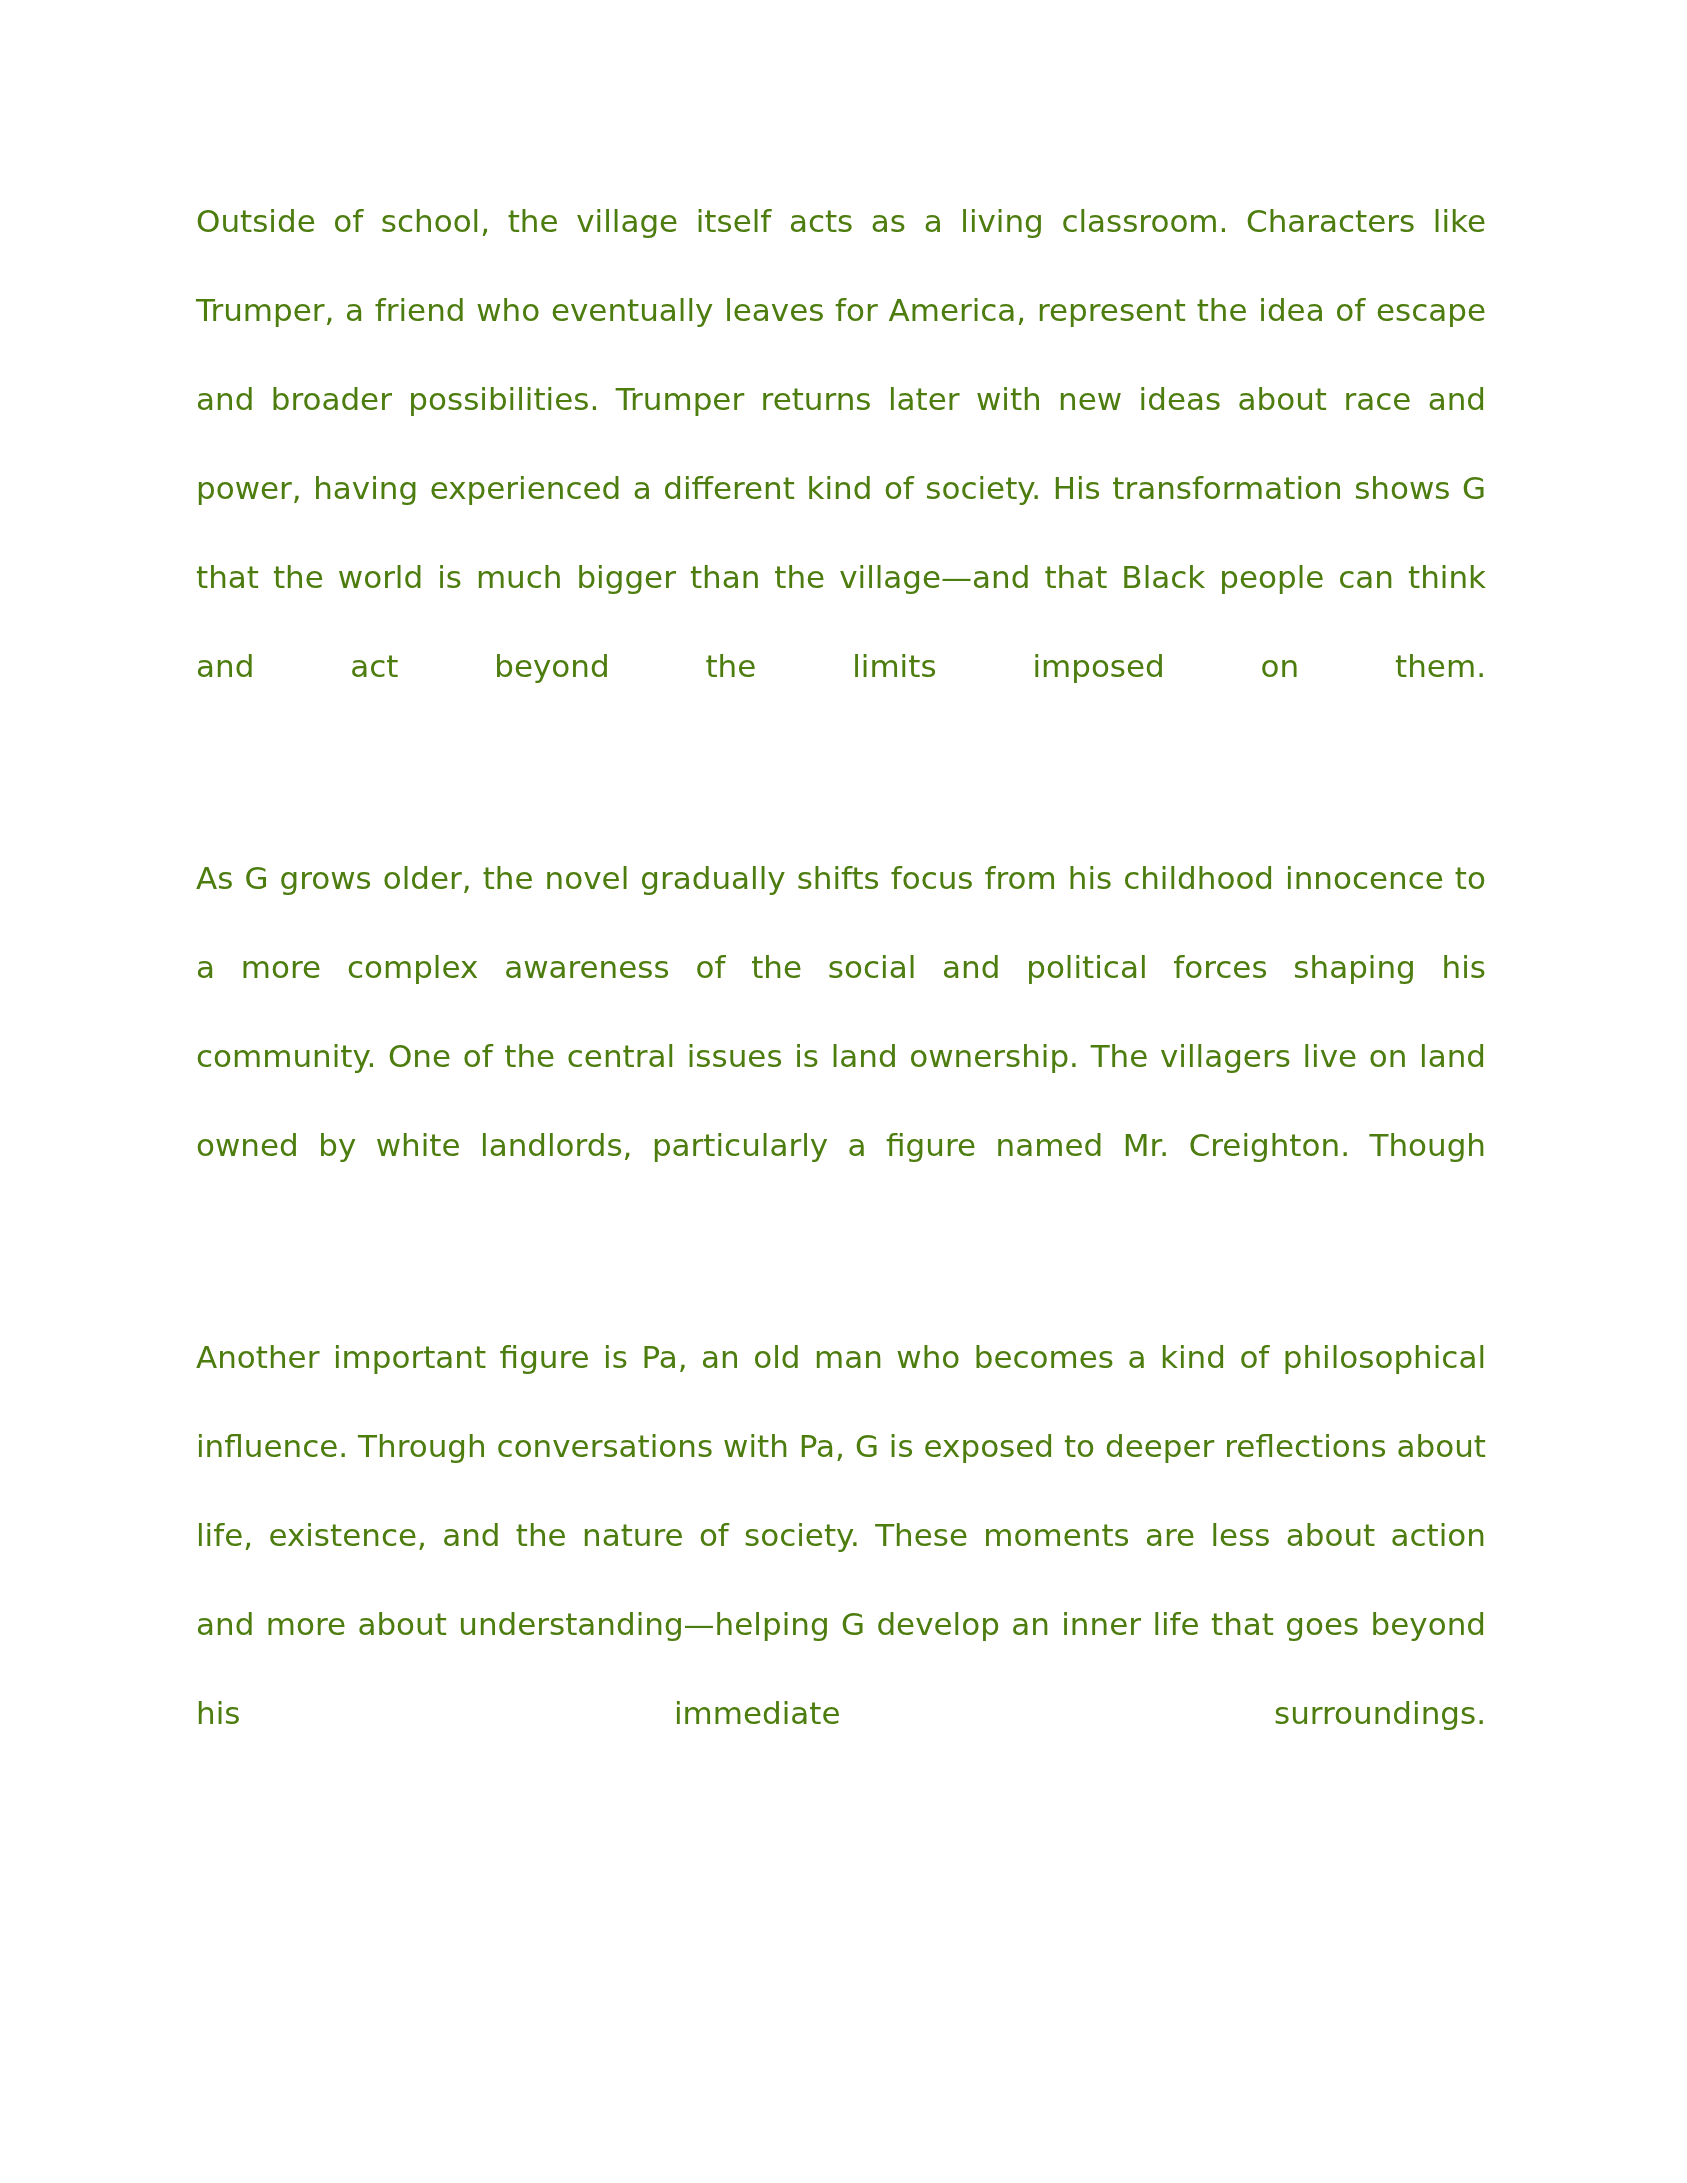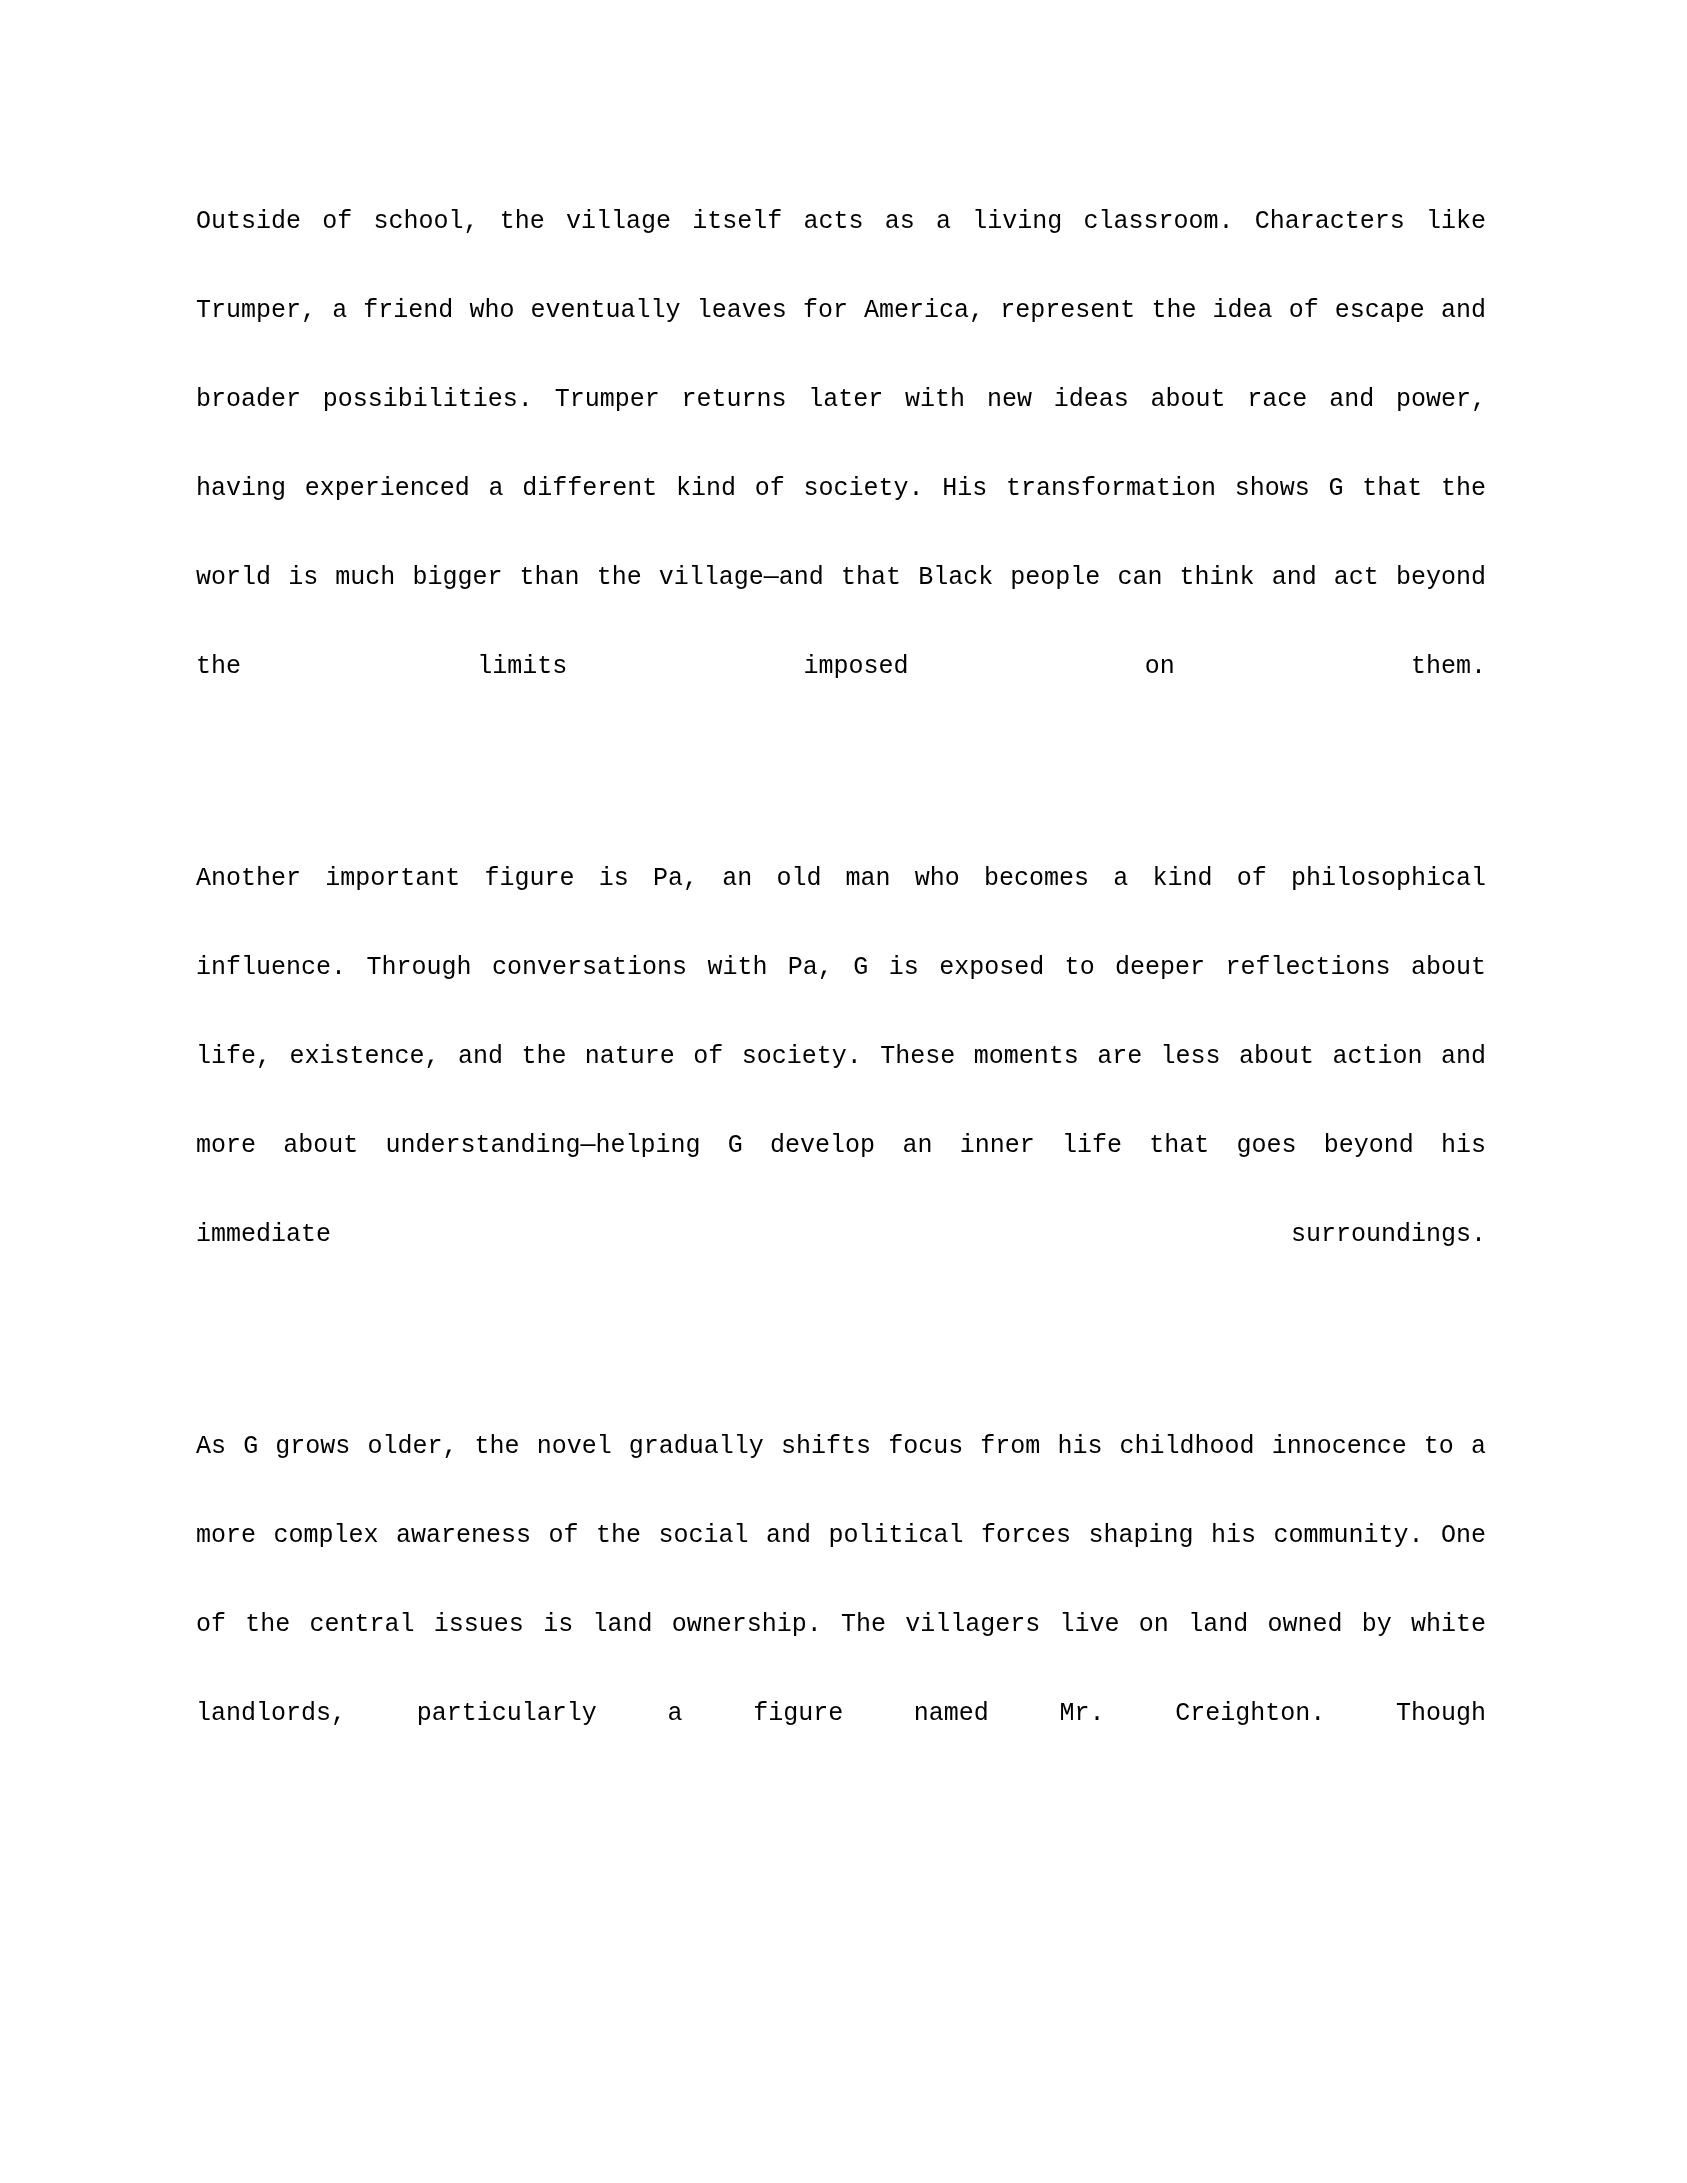--- a/index.html
+++ b/index.html
@@ -23,43 +23,42 @@
     overflow: hidden;
   }
   .content {
     position: absolute;
     left: 196px;
     top: 177px;
     width: 1290px;
   }
   .para {
     margin: 0 0 34px 0;
-    font-size: 25px;
+    font-size: 31px;
     line-height: 89px;
     text-align: justify;
     text-justify: inter-word;
-    color: #000000;
+    color: #4d7c0f;
     letter-spacing: 0px;
     word-spacing: 0px;
     hyphens: none;
-    font-family: Liberation Mono, monospace;
   }
   .para:last-child {
     margin-bottom: 0;
   }
   
   .para::after {
     content: "";
     display: inline-block;
     width: 100%;
   }
 </style>
 </head>
 <body>
 
 <div class="page">
   <div class="content">
     <p class="para">Outside of school, the village itself acts as a living classroom. Characters like Trumper, a friend who eventually leaves for America, represent the idea of escape and broader possibilities. Trumper returns later with new ideas about race and power, having experienced a different kind of society. His transformation shows G that the world is much bigger than the village—and that Black people can think and act beyond the limits imposed on them.</p>
+    <p class="para">As G grows older, the novel gradually shifts focus from his childhood innocence to a more complex awareness of the social and political forces shaping his community. One of the central issues is land ownership. The villagers live on land owned by white landlords, particularly a figure named Mr. Creighton. Though</p>
     <p class="para">Another important figure is Pa, an old man who becomes a kind of philosophical influence. Through conversations with Pa, G is exposed to deeper reflections about life, existence, and the nature of society. These moments are less about action and more about understanding—helping G develop an inner life that goes beyond his immediate surroundings.</p>
-    <p class="para">As G grows older, the novel gradually shifts focus from his childhood innocence to a more complex awareness of the social and political forces shaping his community. One of the central issues is land ownership. The villagers live on land owned by white landlords, particularly a figure named Mr. Creighton. Though</p>
   </div>
 </div>
 
 
 </body></html>

